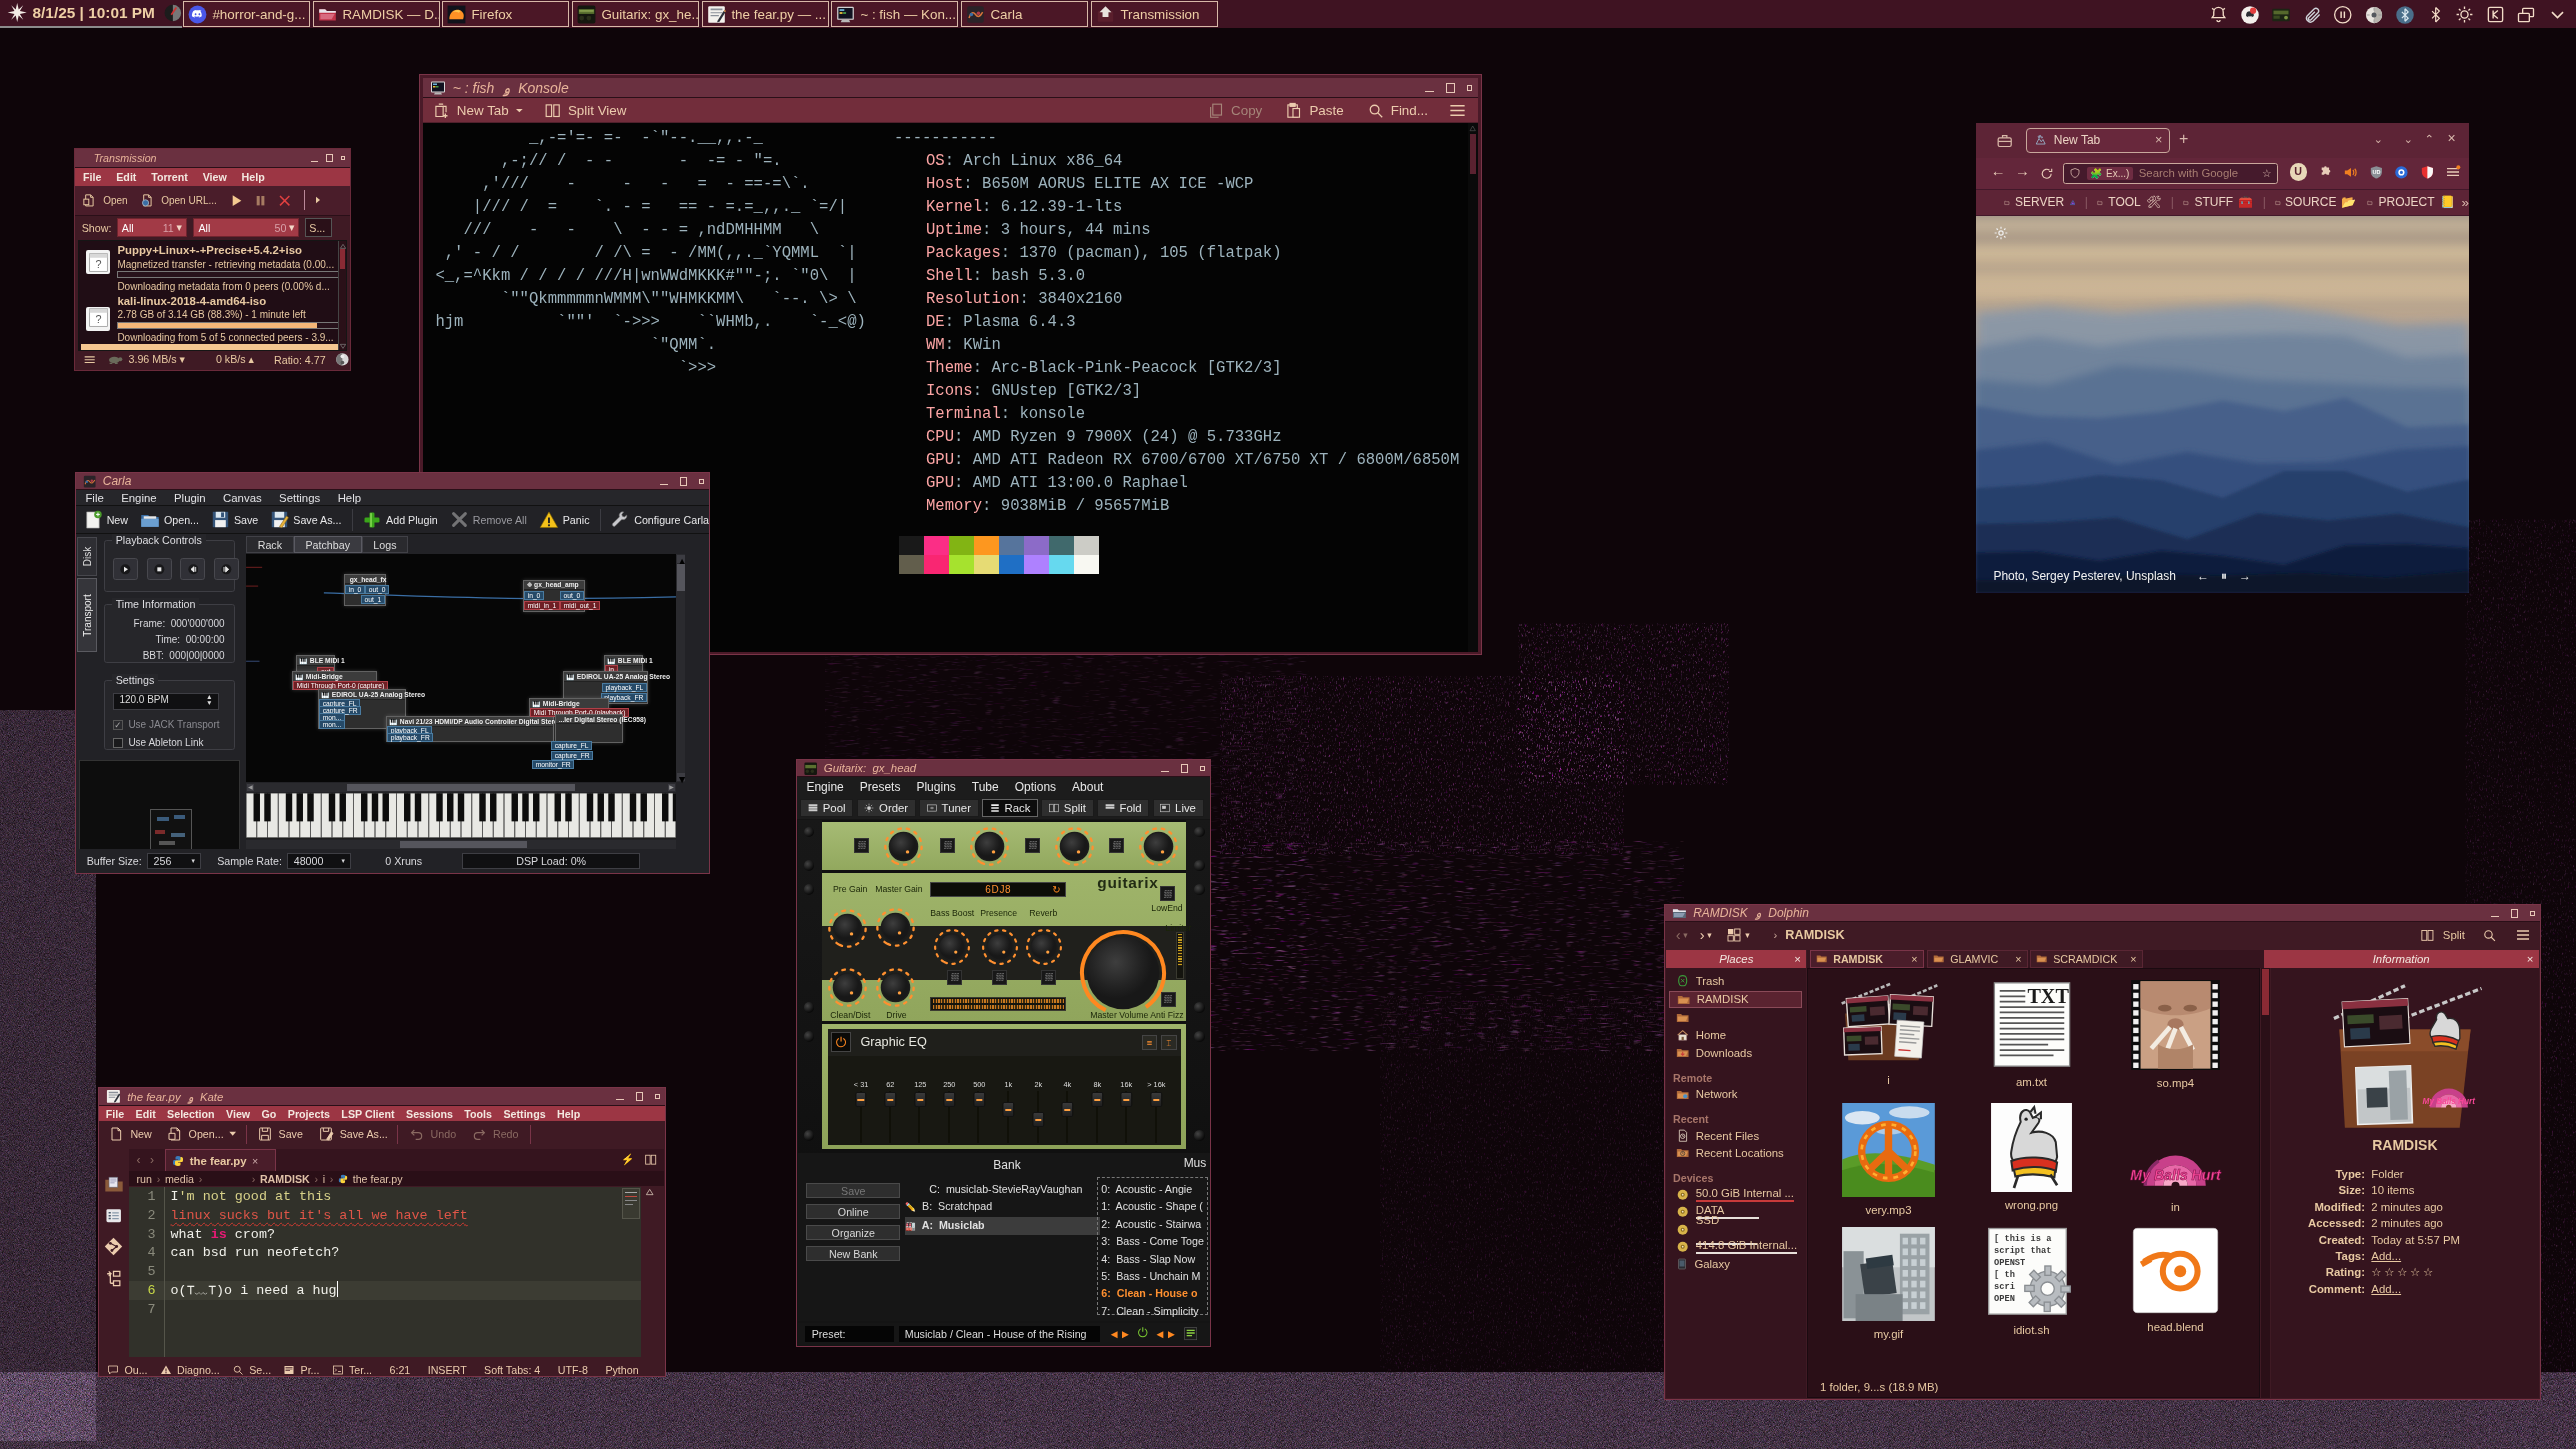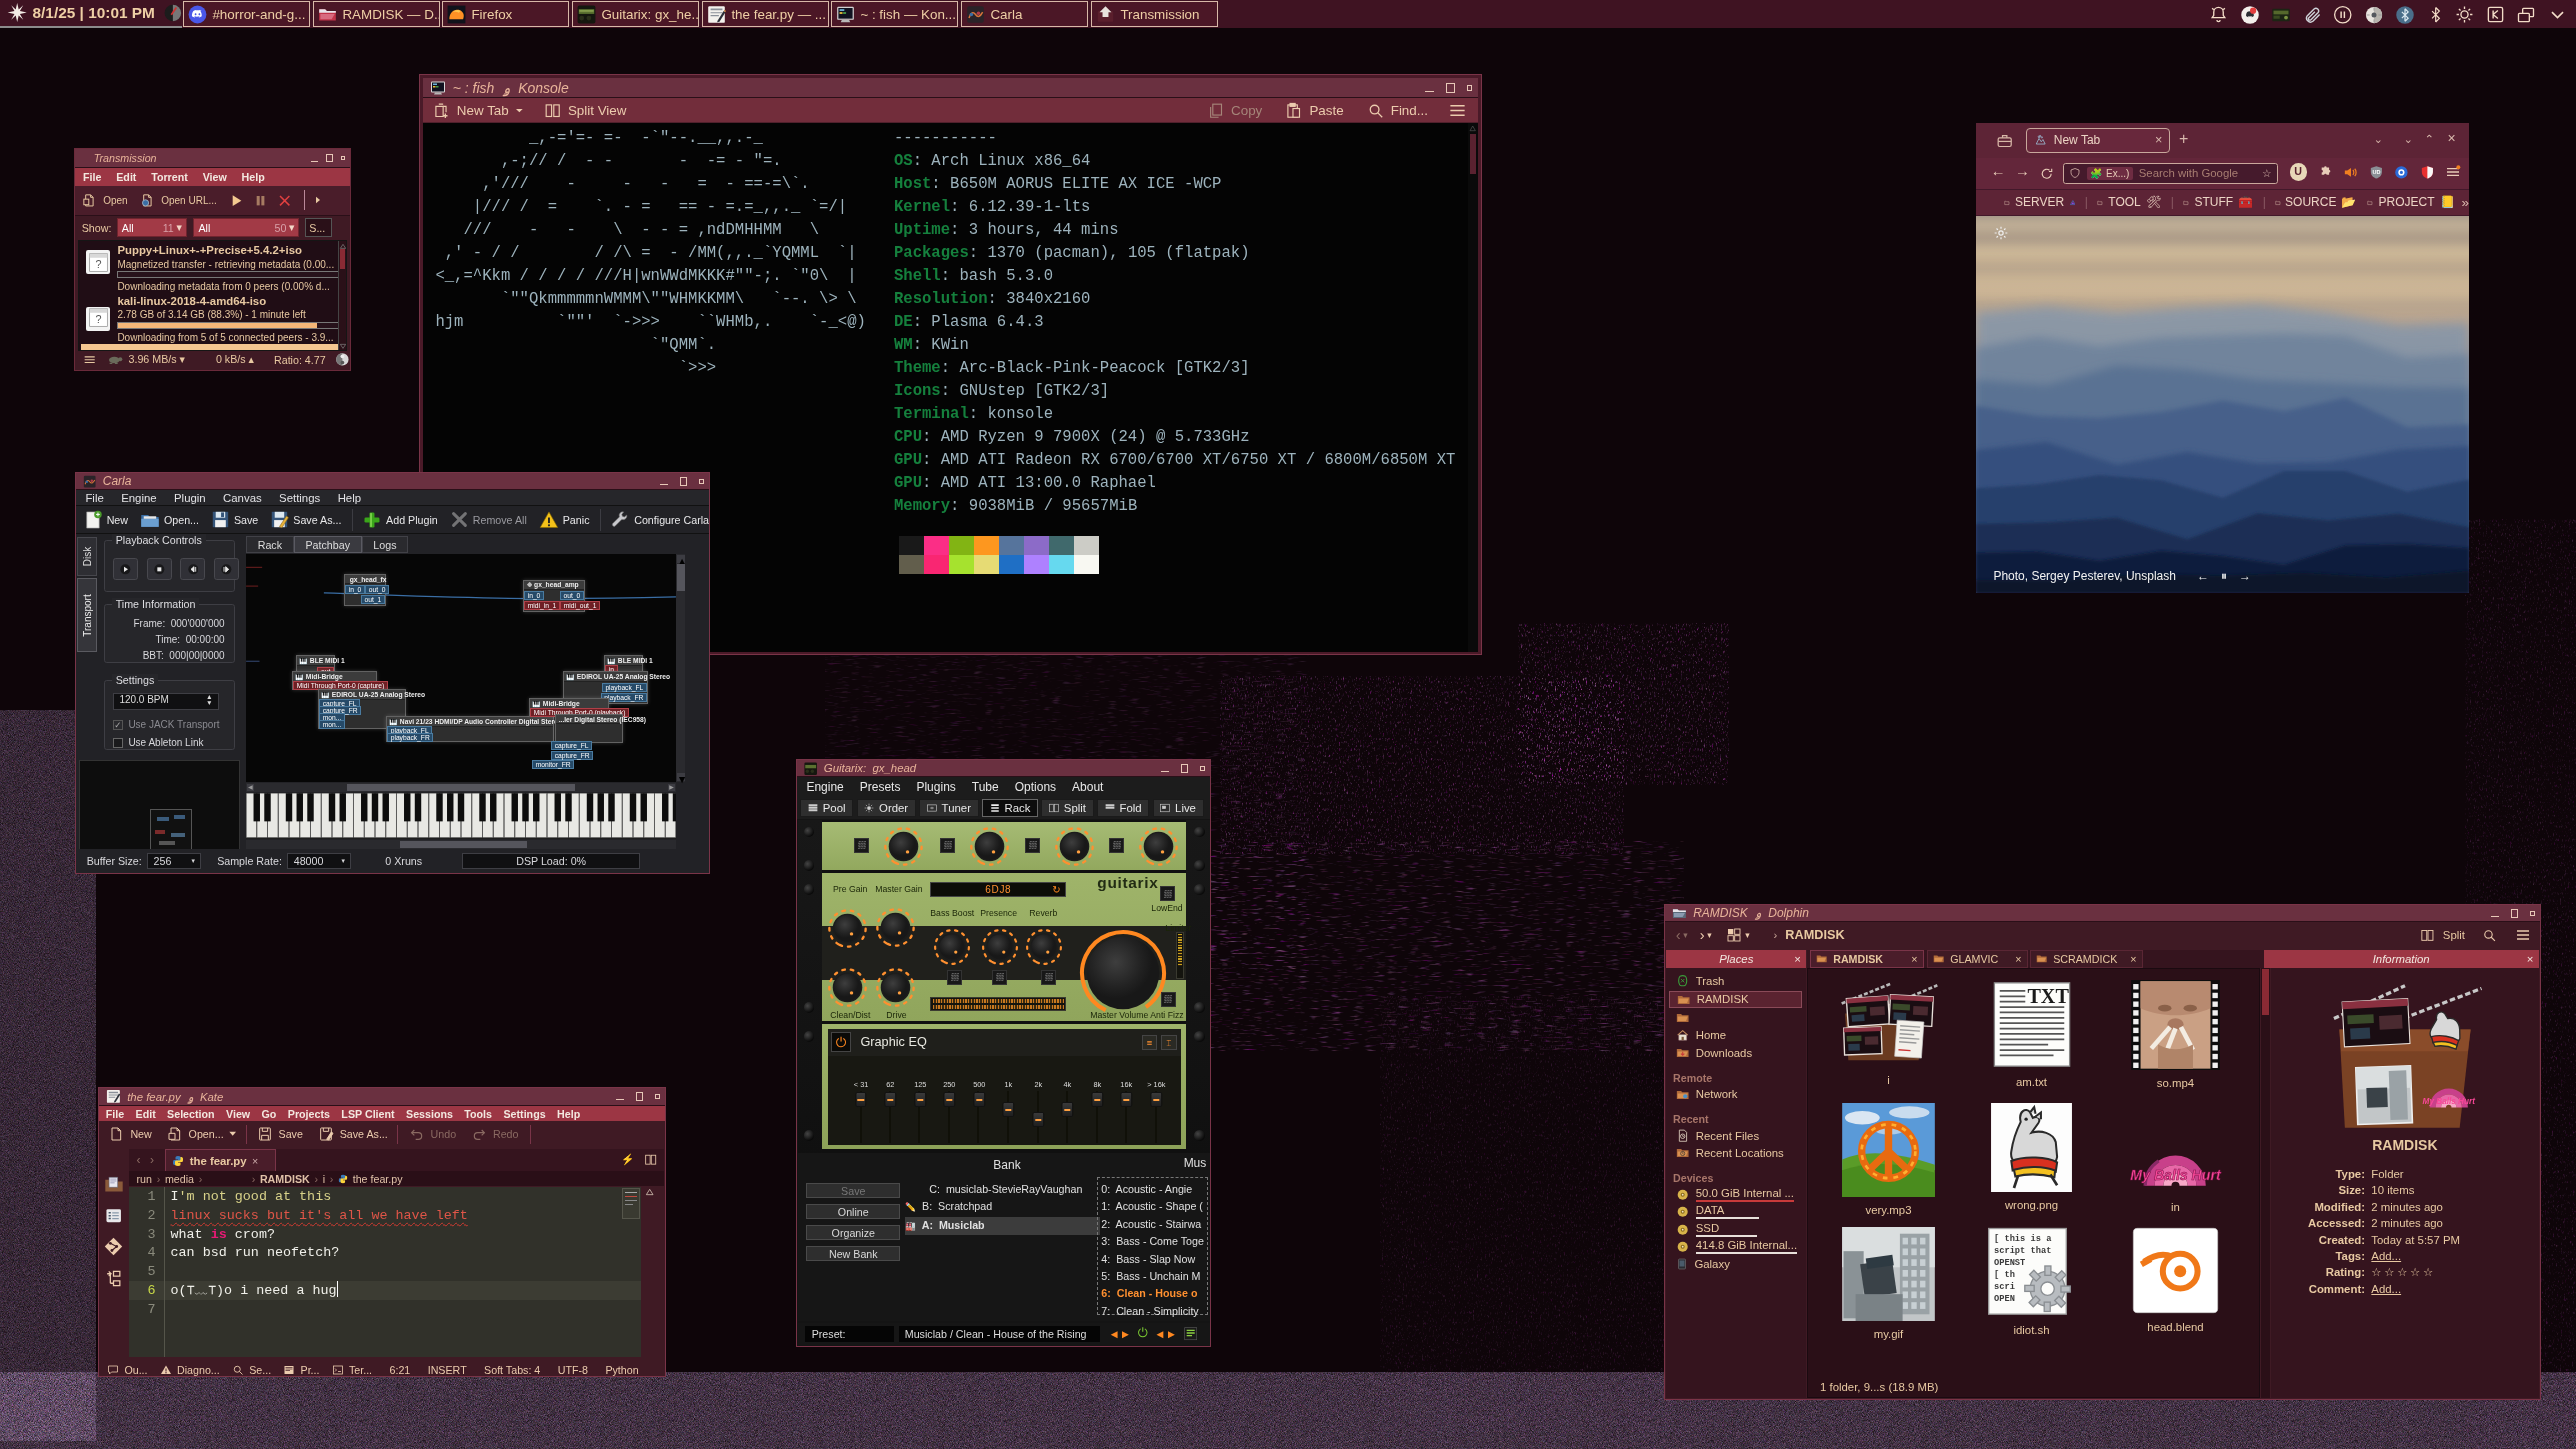--- a/index.html
+++ b/index.html
@@ -80,21 +80,21 @@
 #dolphin { z-index:6; left:1664px; top:904px; width:877px; height:496px; background:#3f1a24; border:1.3px solid #7a3448; color:#e8c9a2; }
 #dolphin .titlebar { height:17.4px; font-size:12px; background:#6a3040; }
 .dredbar { position:absolute; height:18px; background:#9c3644; color:#f3e8e0; font-style:italic; font-size:11.4px; display:flex; align-items:center; justify-content:center; }
 .place { display:flex; align-items:center; gap:6.7px; height:17.4px; padding-left:9.4px; font-size:11.4px; white-space:nowrap; }
 .psec { color:#a8766a; font-weight:bold; font-size:10.7px; padding-left:6.7px; margin-top:8px; height:16px; display:flex; align-items:center; }
 .ditem { position:absolute; width:121px; text-align:center; font-size:11.4px; }
 .ditem .th { margin:0 auto; position:relative; }
 .ditem .lb { margin-top:5.4px; }
 .itable { position:absolute; font-size:11.4px; line-height:16.4px; }
 .itable .rl { text-align:right; display:inline-block; width:74px; font-weight:bold; vertical-align:top; }
-#kterm b { color:#15803d; font-weight:bold; }
+#kterm b { color:#fca5a5; font-weight:normal;margin-left:32px; }
 .kpal { position:absolute; display:flex; }
 .kpal i { width:25px; height:19px; display:block; }
 </style>
 </head>
 <body>
 <div id="desk">
 
   <svg width="2576" height="1449" style="position:absolute;left:0;top:0" viewBox="0 0 3840 2160">
     <filter id="n1">
         <feTurbulence type="fractalNoise" baseFrequency="0.5 0.2" numOctaves="3" seed="7"></feTurbulence>
@@ -1261,21 +1261,21 @@
             <circle cx="12" cy="12" r="1.6" fill="#f3e8c8"></circle>
           </svg>
           <span style="border-bottom:2px solid #e8e0da;padding-bottom:0.7px">DATA&nbsp;&nbsp;&nbsp;&nbsp;&nbsp;&nbsp;&nbsp;&nbsp;&nbsp;&nbsp;&nbsp;</span>
         </div>
       <div class="place">
           <svg width="13.4" height="13.4" viewBox="0 0 24 24">
             <circle cx="12" cy="12" r="9" fill="#d8b44a"></circle>
             <circle cx="12" cy="12" r="3.6" fill="#8a6a1a"></circle>
             <circle cx="12" cy="12" r="1.6" fill="#f3e8c8"></circle>
           </svg>
-          <span style="border-bottom:2px solid #e8e0da;padding-bottom:1px">SSD&nbsp;&nbsp;&nbsp;&nbsp;&nbsp;&nbsp;&nbsp;&nbsp;&nbsp;&nbsp;&nbsp;&nbsp;</span>
+          <span style="border-bottom:2px solid #e8e0da;padding-bottom:17px">SSD&nbsp;&nbsp;&nbsp;&nbsp;&nbsp;&nbsp;&nbsp;&nbsp;&nbsp;&nbsp;&nbsp;&nbsp;</span>
         </div>
       <div class="place">
           <svg width="13.4" height="13.4" viewBox="0 0 24 24">
             <circle cx="12" cy="12" r="9" fill="#d8b44a"></circle>
             <circle cx="12" cy="12" r="3.6" fill="#8a6a1a"></circle>
             <circle cx="12" cy="12" r="1.6" fill="#f3e8c8"></circle>
           </svg>
           <span style="border-bottom:2px solid #e8e0da;padding-bottom:0.7px">414.8 GiB Internal...</span>
         </div>
       <div class="place"><svg width="12" height="12" viewBox="0 0 24 24">

